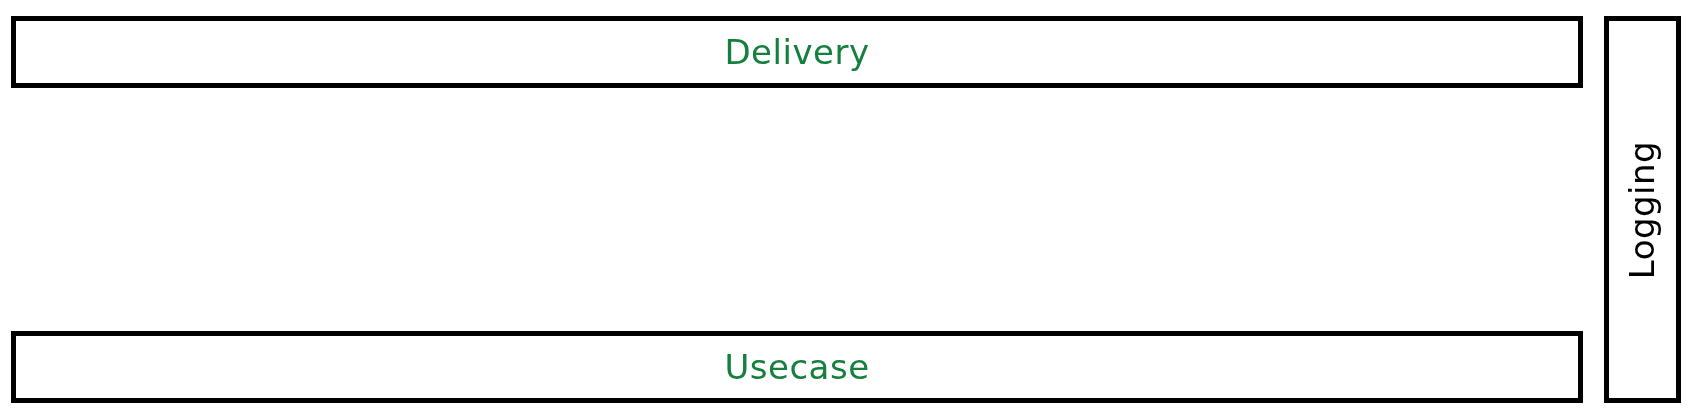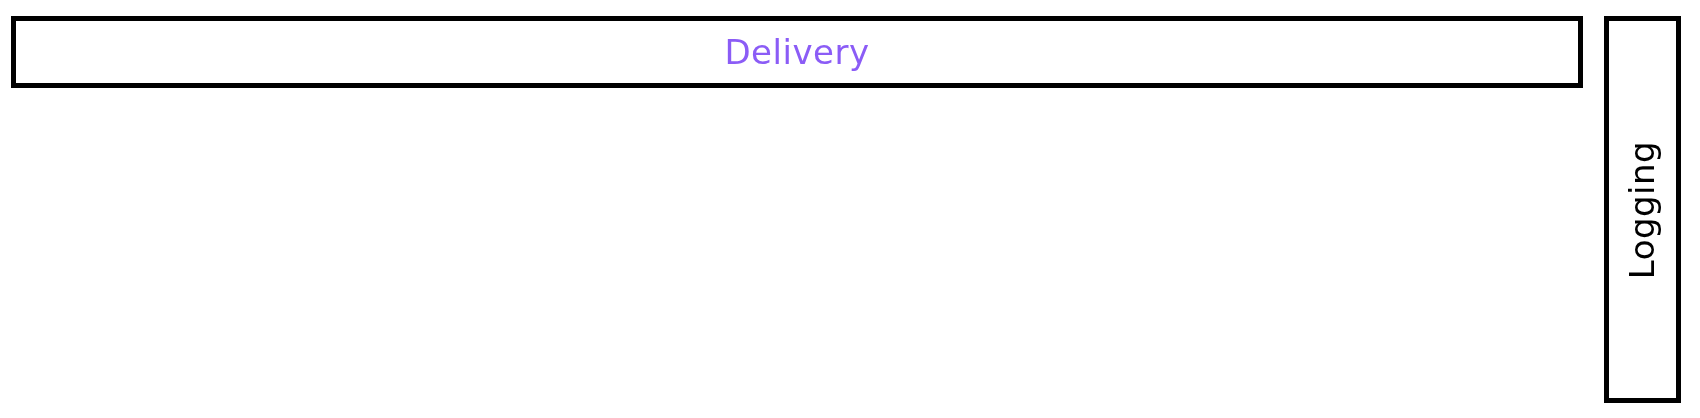--- a/index.html
+++ b/index.html
@@ -36,21 +36,21 @@
     background: #ffffff;
     display: flex;
     align-items: center;
     justify-content: center;
   }
   .layer-label {
     font-family: "DejaVu Sans", "Liberation Sans", sans-serif;
     font-size: 34px;
     font-weight: 400;
     letter-spacing: 0.5px;
-    color: #8b5cf6;
+    color: #15803d;
     line-height: 1;
     white-space: nowrap;
   }
   .cross-cutting-box {
     position: absolute;
     box-sizing: border-box;
     left: 1604px;
     top: 16px;
     width: 77px;
     height: 387px;
@@ -76,20 +76,23 @@
 <body>
 
 <div id="diagram-root">
 
   <div class="layer-stack">
 
     <div class="layer-box">
       <span class="layer-label">Delivery</span>
     </div>
 
+    <div class="layer-box">
+      <span class="layer-label">Usecase</span>
+    </div>
 
 
 
   </div>
 
   <div class="cross-cutting-box">
     <span class="cross-cutting-label">Logging</span>
   </div>
 
 </div>

